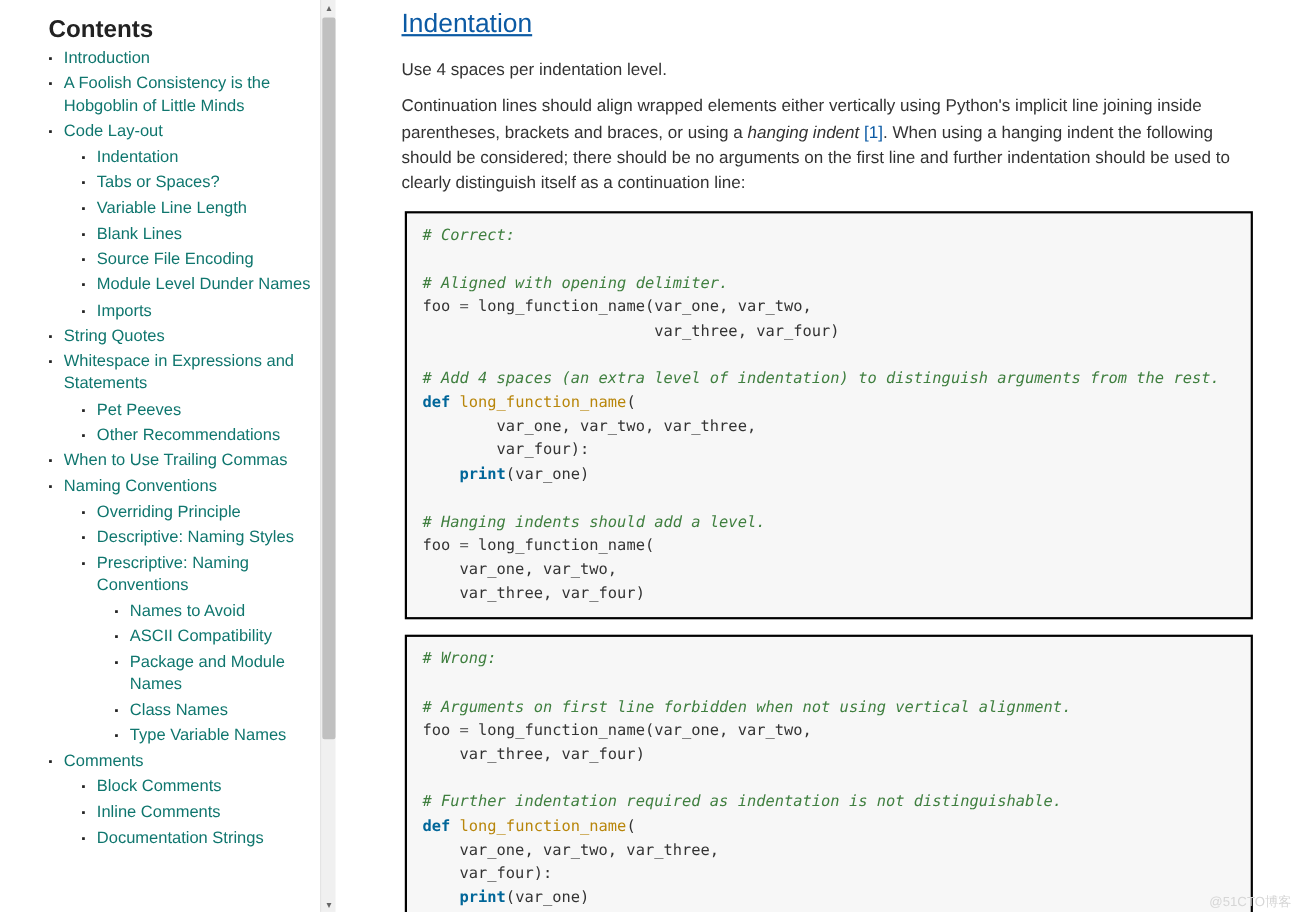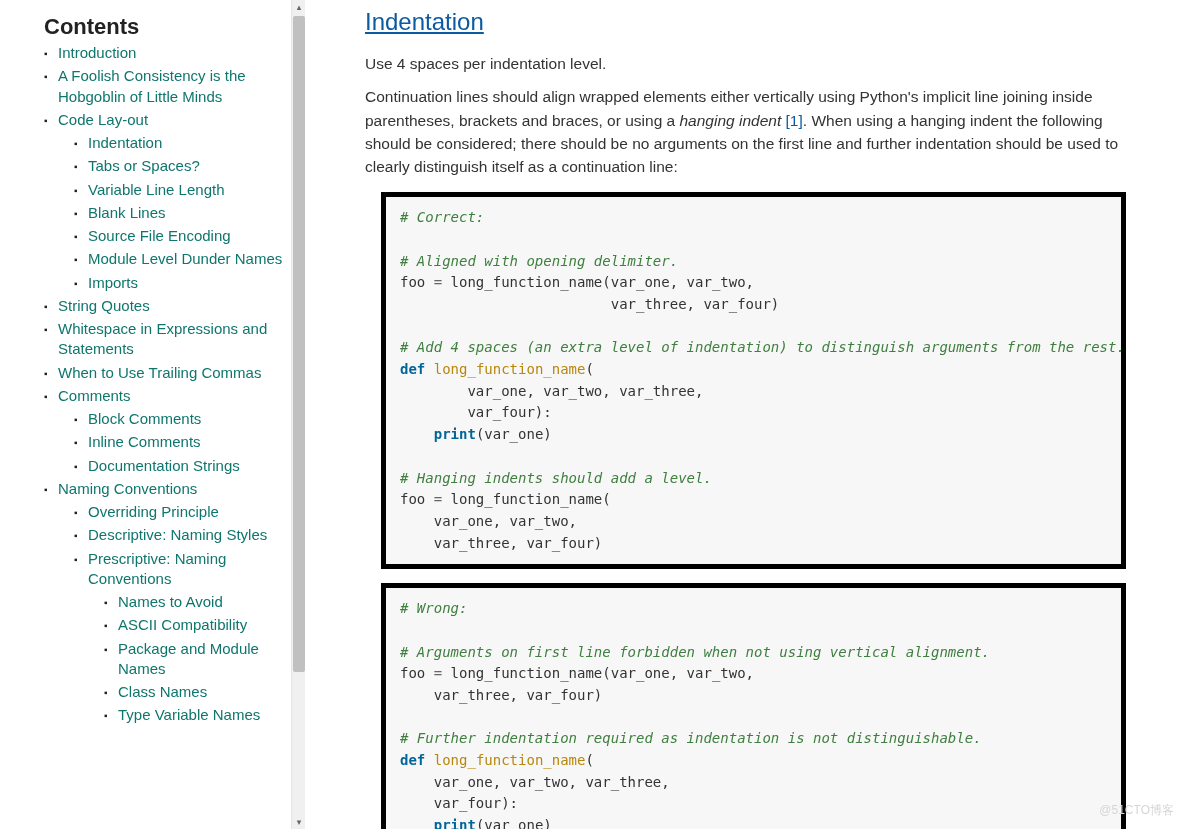--- a/index.html
+++ b/index.html
@@ -14,26 +14,26 @@
 .toc ul { list-style: none; padding-left: 16px; margin-top: 2px; }
 .scrollbar-track { position: absolute; right: 0; top: 0; width: 14px; height: 100%; background: #f0f0f0; border-left: 1px solid #e4e4e4; }
 .scrollbar-thumb { position: absolute; left: 1px; width: 12px; background: #c0c0c0; border-radius: 2px; }
 .scrollbar-up, .scrollbar-down { position: absolute; left: 0; width: 14px; height: 14px; display: flex; align-items: center; justify-content: center; font-size: 9px; color: #666; }
 .scrollbar-up { top: 0; } .scrollbar-down { bottom: 0; }
 .content { flex: 1; padding: 0 42px 20px 60px; overflow: hidden; font-size: 15.5px; line-height: 1.5; color: #333; }
 .content h2 { color: #0b5aa4; font-size: 24px; font-weight: 400; text-decoration: underline; margin: 4px 0 12px; }
 .content p { margin: 10px 0; }
 .content em { font-style: italic; }
 .content .ref { color: #0b5aa4; }
-.content pre { background: #f7f7f7; border: 5px solid #000000; padding: 10px 14px; margin: 14px 16px; font-family: Consolas, Menlo, monospace; font-size: 14px; line-height: 1.55; white-space: pre; overflow: hidden; }
+.content pre { background: #f7f7f7; border: 2px solid #000000; padding: 10px 14px; margin: 14px 3px; font-family: Consolas, Menlo, monospace; font-size: 14px; line-height: 1.55; white-space: pre; overflow: hidden; }
 .c-cm { color: #3f7f3f; font-style: italic; }
 .c-kw { color: #006699; font-weight: 700; }
 .c-fn { color: #b8860b; }
 .c-op { color: #666; }
-.watermark { position: fixed; right: 10px; bottom: 10px; color: #d6d6d6; font-size: 12px; }
+.watermark { position: fixed; right: 10px; bottom: 0; color: #d6d6d6; font-size: 12px; }
 </style>
 </head>
 <body>
 
 <div class="layout">
 
   <nav class="sidebar">
     <h1 class="sidebar-title">Contents</h1>
     <ul class="toc" id="toc-root">
         <li><a href="#">Introduction</a></li>
@@ -41,37 +41,40 @@
         <li><a href="#">Code Lay-out</a><ul>
             <li><a href="#">Indentation</a></li>
             <li><a href="#">Tabs or Spaces?</a></li>
             <li><a href="#">Variable Line Length</a></li>
             <li><a href="#">Blank Lines</a></li>
             <li><a href="#">Source File Encoding</a></li>
             <li><a href="#">Module Level Dunder Names</a></li>
             <li><a href="#">Imports</a></li>
           </ul></li>
         <li><a href="#">String Quotes</a></li>
-        <li><a href="#">Whitespace in Expressions and Statements</a></li>
+        <li><a href="#">Whitespace in Expressions and Statements</a><ul>
+            <li><a href="#">Pet Peeves</a></li>
+            <li><a href="#">Other Recommendations</a></li>
+          </ul></li>
         <li><a href="#">When to Use Trailing Commas</a></li>
-        <li><a href="#">Comments</a><ul>
-            <li><a href="#">Block Comments</a></li>
-            <li><a href="#">Inline Comments</a></li>
-            <li><a href="#">Documentation Strings</a></li>
-          </ul></li>
         <li><a href="#">Naming Conventions</a><ul>
             <li><a href="#">Overriding Principle</a></li>
             <li><a href="#">Descriptive: Naming Styles</a></li>
             <li><a href="#">Prescriptive: Naming Conventions</a><ul>
                 <li><a href="#">Names to Avoid</a></li>
                 <li><a href="#">ASCII Compatibility</a></li>
                 <li><a href="#">Package and Module Names</a></li>
                 <li><a href="#">Class Names</a></li>
                 <li><a href="#">Type Variable Names</a></li>
               </ul></li>
+          </ul></li>
+        <li><a href="#">Comments</a><ul>
+            <li><a href="#">Block Comments</a></li>
+            <li><a href="#">Inline Comments</a></li>
+            <li><a href="#">Documentation Strings</a></li>
           </ul></li>
       </ul>
     <div class="scrollbar-track">
       <div class="scrollbar-up">▴</div>
       <div class="scrollbar-thumb" style="top:16px;height:656px"></div>
       <div class="scrollbar-down">▾</div>
     </div>
   </nav>
 
   <main class="content">

